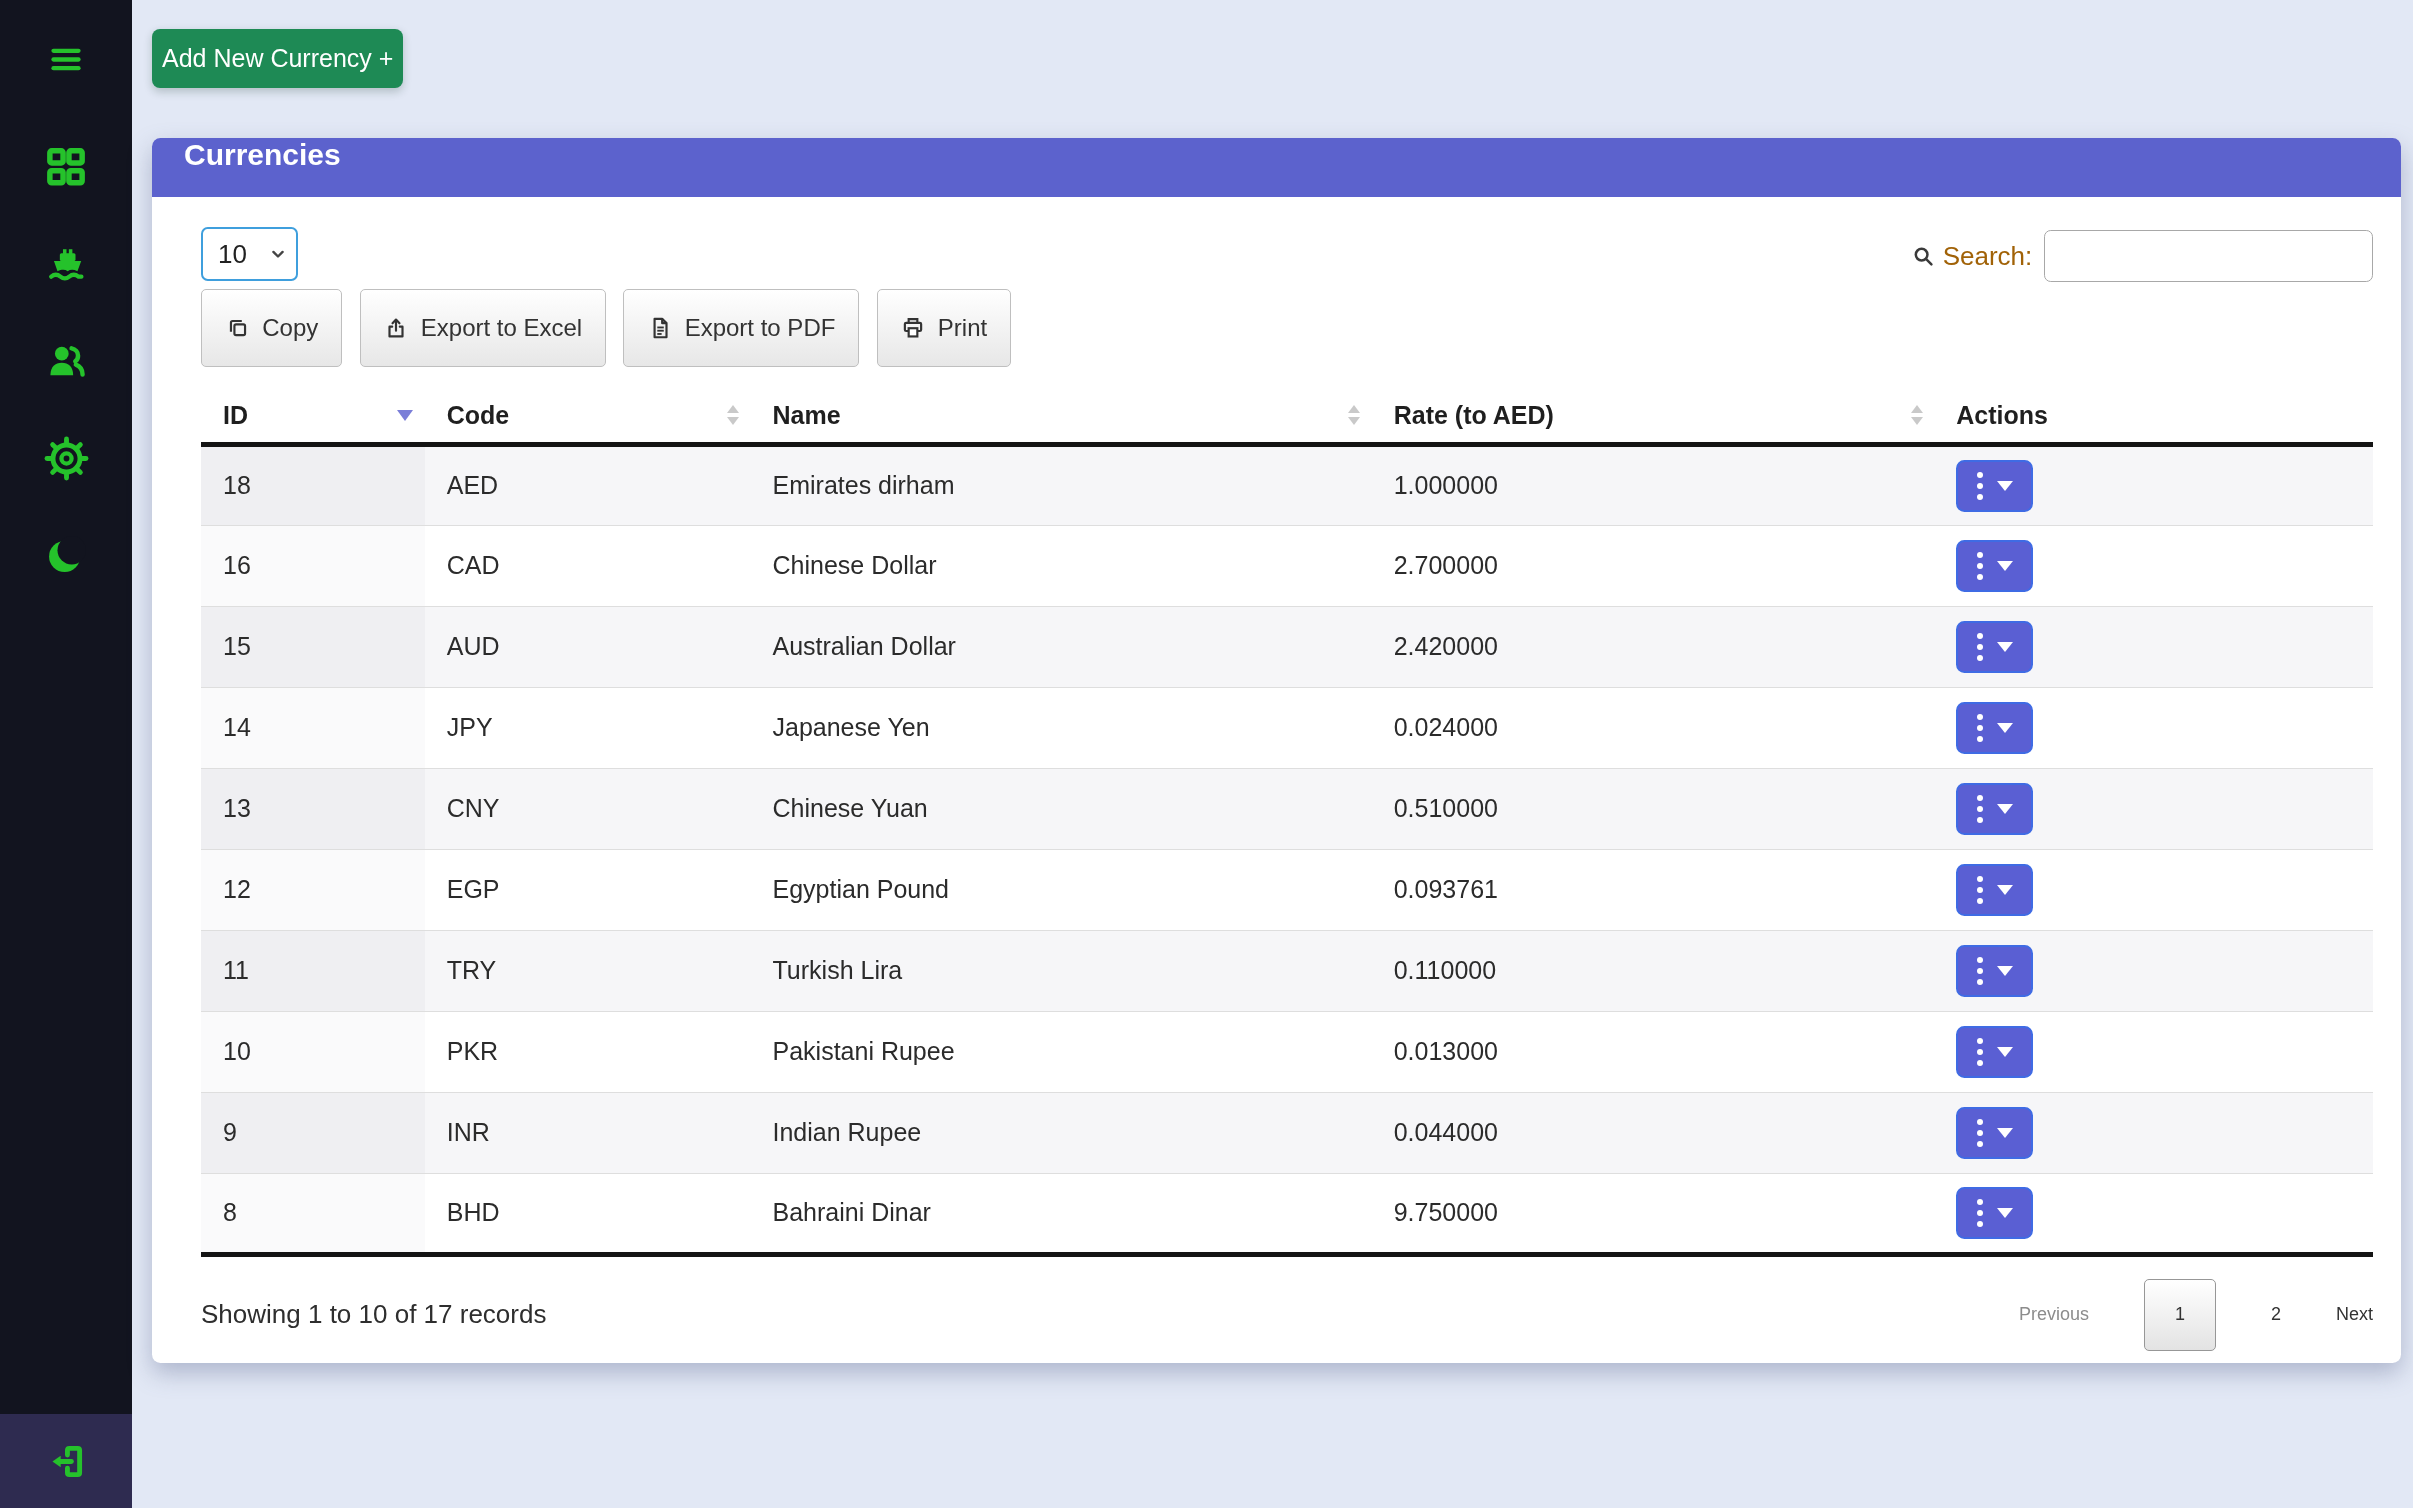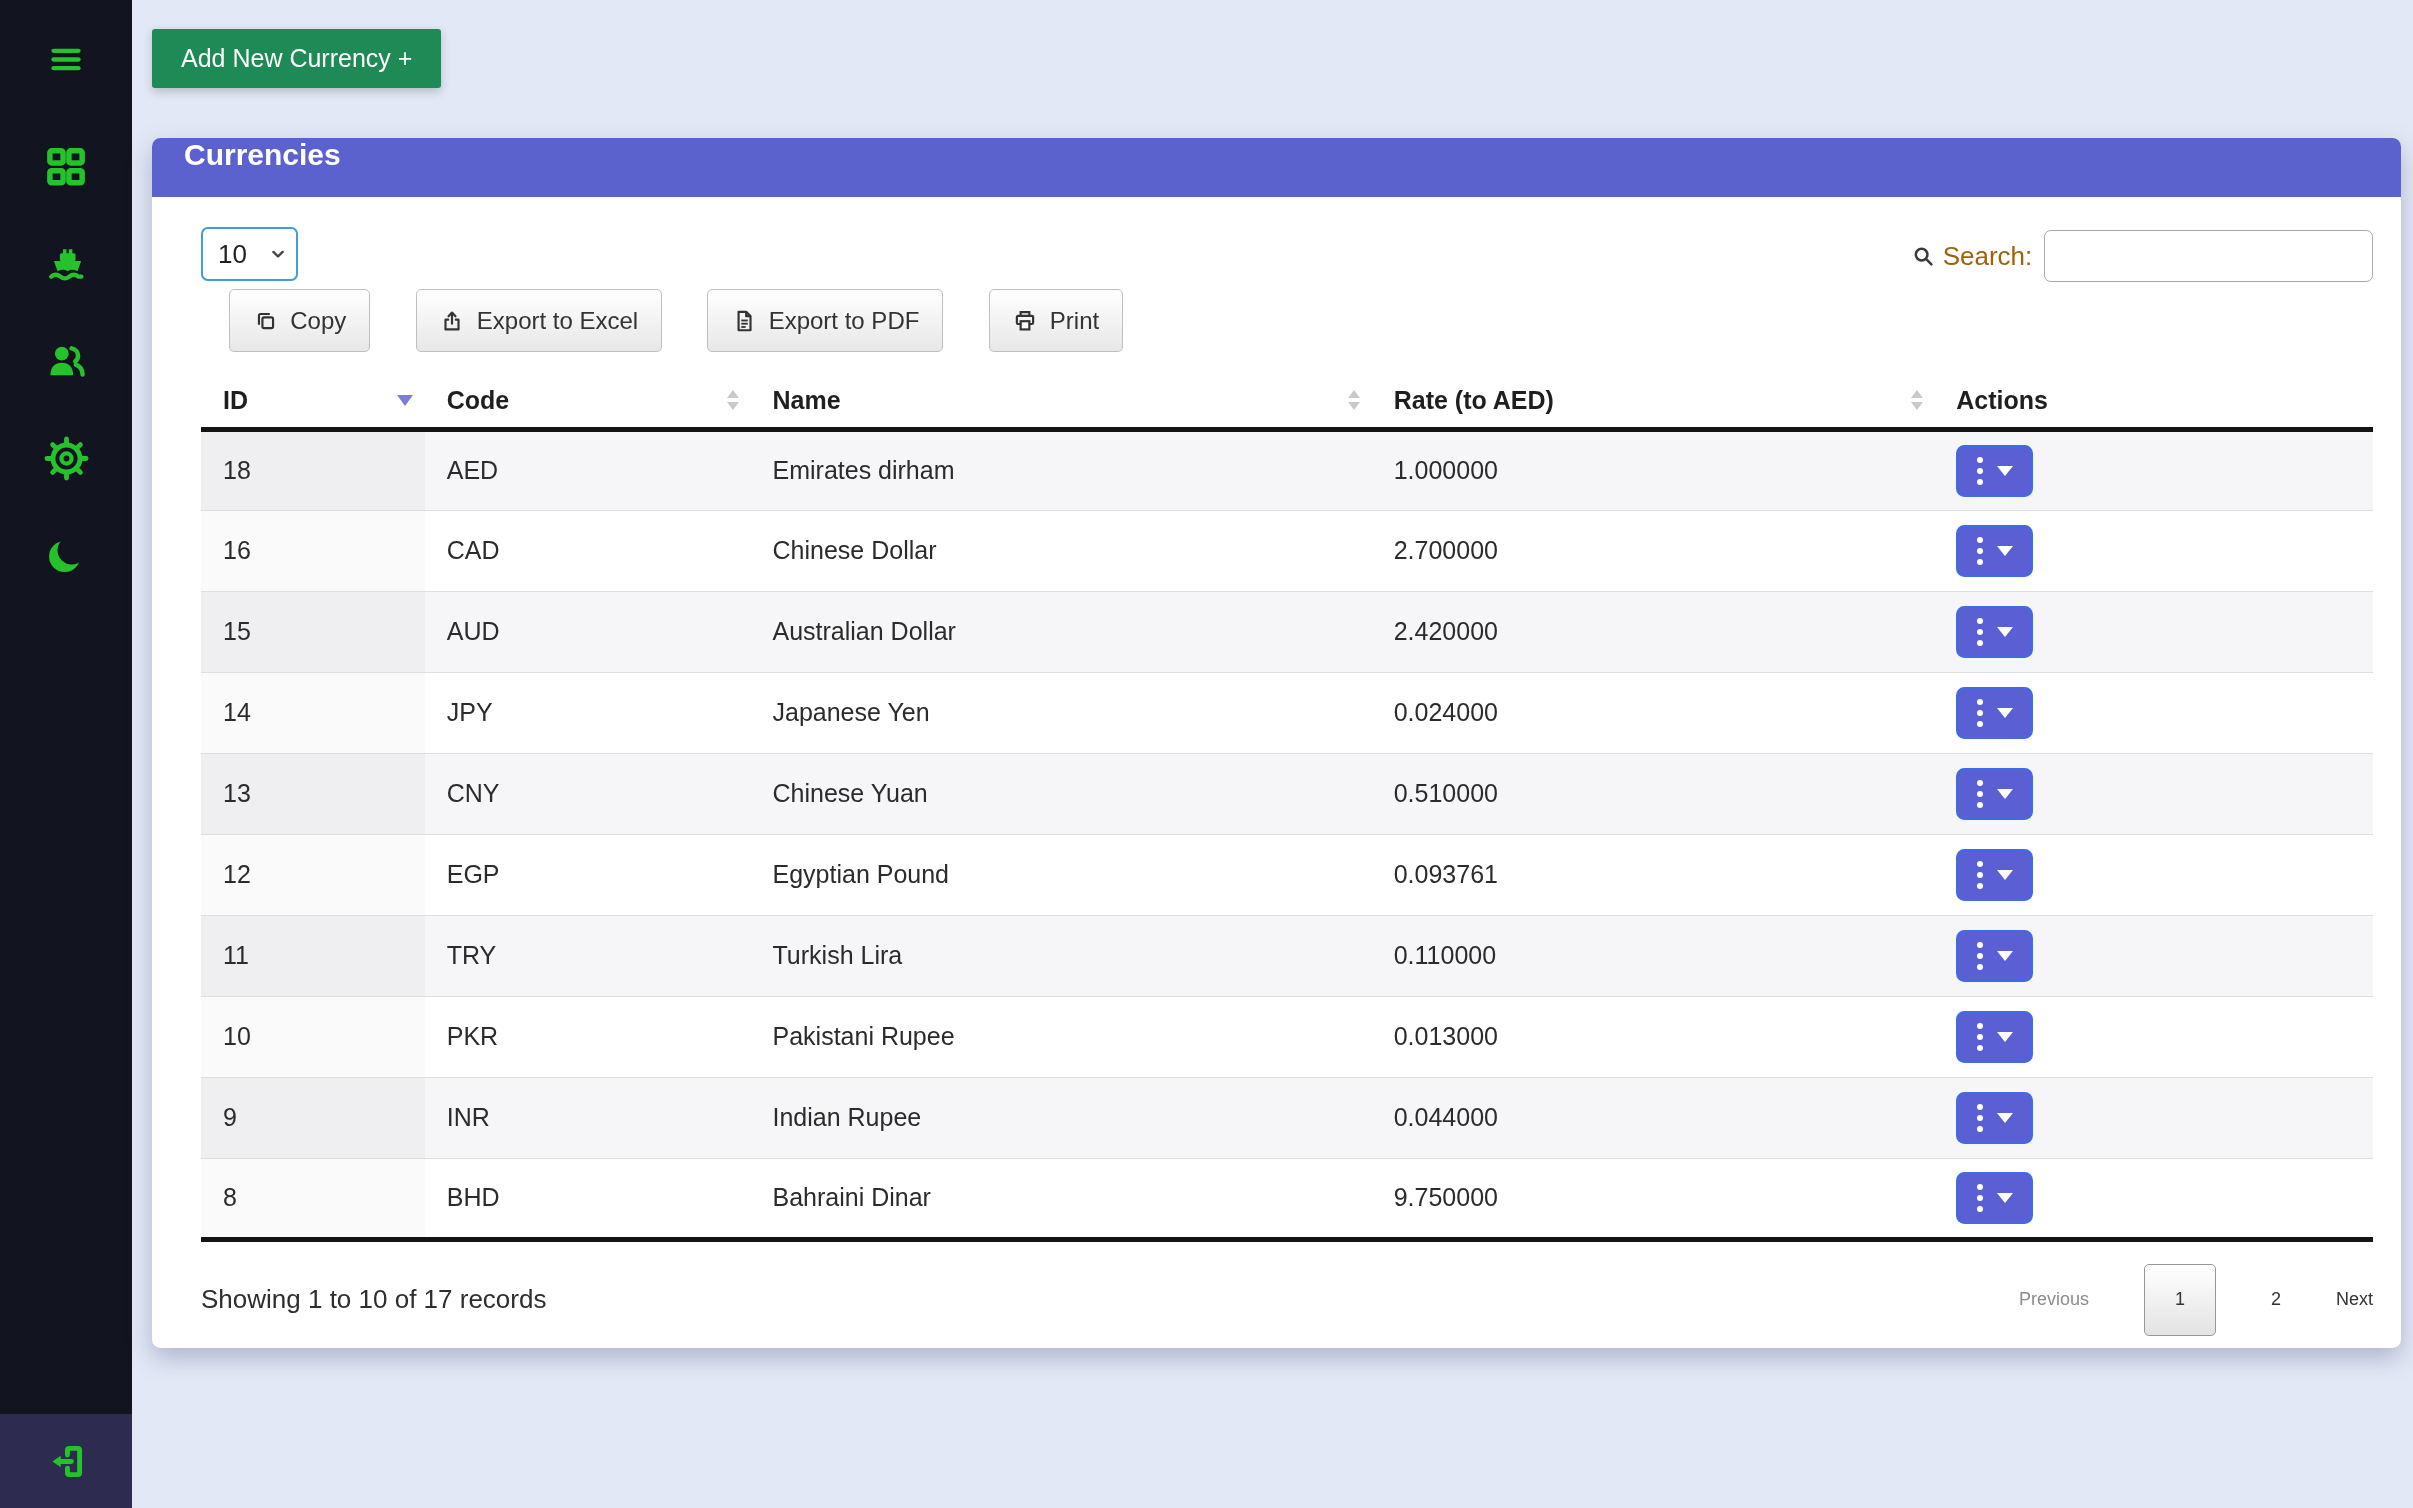--- a/index.html
+++ b/index.html
@@ -31,25 +31,25 @@
   .sb-bottom {
     position:absolute; left:0; bottom:0;
     width:132px; height:94px;
     background:#2e2b50;
     display:flex; align-items:center; justify-content:center;
   }
 
   
   .add-btn {
     position:absolute; left:152px; top:29px;
-    height:59px; padding:0 29px;
+    height:59px; padding:0 10px;
     background:#1e8a55; color:#ffffff;
     font-family:"Liberation Sans", sans-serif;
     font-size:25px;
-    border:none; border-radius:3px;
+    border:none; border-radius:8px;
     box-shadow:0 3.4px 8.4px rgba(20,50,35,.22);
     display:flex; align-items:center;
     cursor:pointer;
   }
 
   
   .card {
     position:absolute; left:152px; top:138px;
     width:2249px;
     background:#ffffff;
@@ -71,28 +71,27 @@
     width:97px; height:54px;
     background:#fff;
     border:2.5px solid #3f9fdd; border-radius:6.7px;
     display:flex; align-items:center; justify-content:space-between;
     padding:0 8.4px 0 15px;
     font-size:26px; color:#222;
     cursor:pointer;
   }
   .btn-row { margin-top:8.4px; display:flex; gap:17.6px; }
   .dt-btn {
-    height:63px; padding:0 22.6px;
+    height:78px; padding:0 22.6px;
     display:flex; align-items:center; gap:11.7px;
     font-family:"Liberation Sans", sans-serif;
     font-size:24px; color:#333;
     background:linear-gradient(#ffffff,#e7e7e7);
     border:1.7px solid #bfbfbf; border-radius:5px;
     cursor:pointer;
-    margin-left:28px;
   }
   .search-box { display:flex; align-items:center; margin-top:3.4px; }
   .search-label { font-size:26px; color:#a16207; margin-left:6.7px; }
   .search-input {
     width:329px; height:52px;
     border:1.7px solid #a8a8a8; border-radius:6.7px;
     margin-left:11.7px; padding:0 13.4px;
     font-size:25px; background:#fff; color:#222;
   }
 

